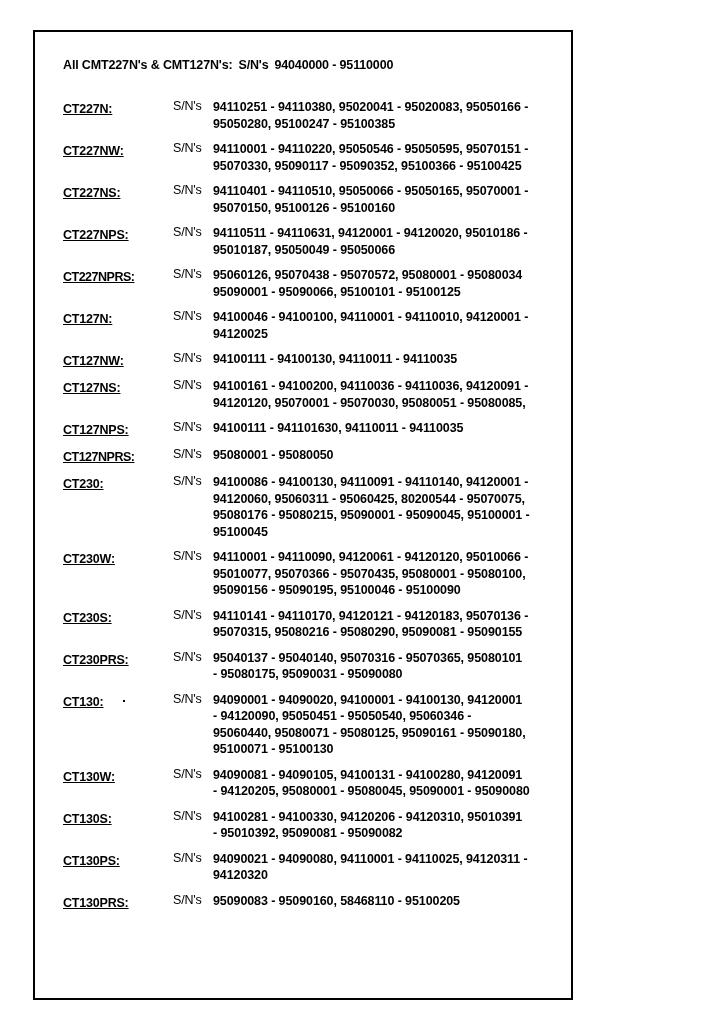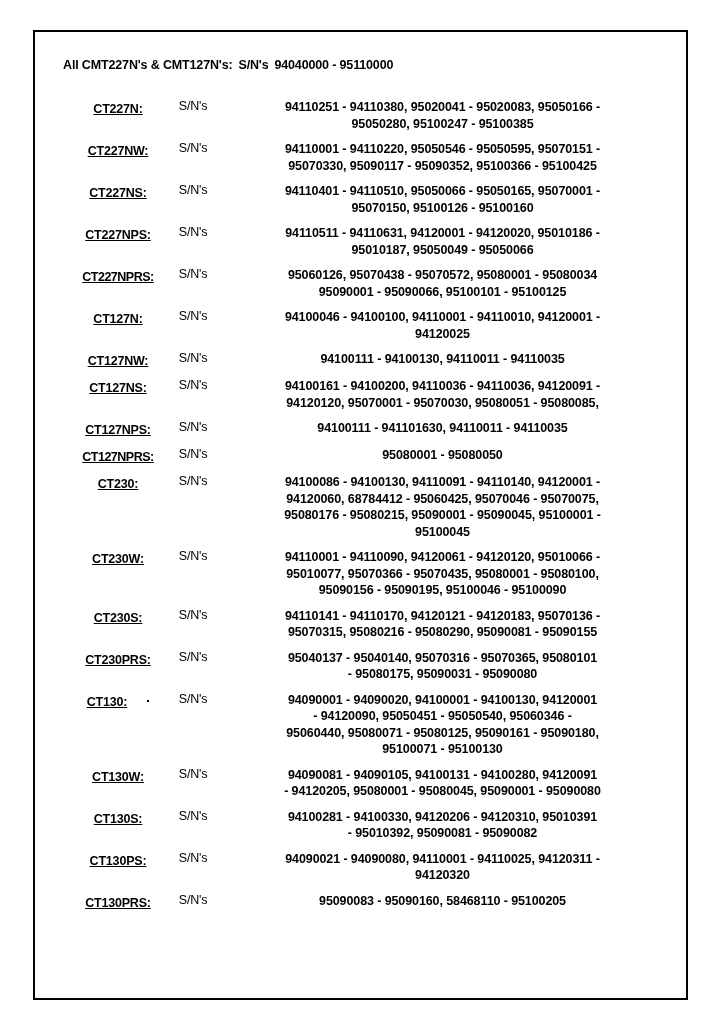--- a/index.html
+++ b/index.html
@@ -13,21 +13,21 @@
     height: 1032px;
     font-family: "Liberation Sans", sans-serif;
     color: #000000;
     position: relative;
     overflow: hidden;
   }
   #page {
     position: absolute;
     left: 33px;
     top: 30px;
-    width: 655px;
+    width: 540px;
     height: 970px;
     border: 2px solid #000000;
     box-sizing: border-box;
     background: #ffffff;
   }
   #inner {
     position: absolute;
     left: 28px;
     top: 26px;
     right: 14px;
@@ -39,21 +39,20 @@
     white-space: nowrap;
     margin-bottom: 27px;
   }
   .heading .hd-title { margin-right: 6px; }
   .heading .hd-sn { margin-right: 6px; }
 
   .entry {
     display: flex;
     align-items: flex-start;
     margin-bottom: 9px;
-    text-align: center;
   }
   .entry.gap-top { margin-top: 4px; }
 
   .label-cell {
     flex: 0 0 110px;
     min-width: 110px;
     padding-top: 0px;
   }
   .label {
     font-size: 12.5px;
@@ -176,21 +175,21 @@
           <div class="sn-cell">S/N's</div>
           <div class="ranges-cell">
             <div class="range-line">95080001 - 95080050</div>
           </div>
         </div>
         <div class="entry gap-top">
           <div class="label-cell"><span class="label">CT230:</span></div>
           <div class="sn-cell">S/N's</div>
           <div class="ranges-cell">
             <div class="range-line">94100086 - 94100130,  94110091 - 94110140,  94120001 -</div>
-            <div class="range-line">94120060, 68784412 - 95060425,  95070046 - 95070075,</div>
+            <div class="range-line">94120060, 95060311 - 95060425,  80200544 - 95070075,</div>
             <div class="range-line">95080176 - 95080215, 95090001 - 95090045,  95100001 -</div>
             <div class="range-line">95100045</div>
           </div>
         </div>
         <div class="entry">
           <div class="label-cell"><span class="label">CT230W:</span></div>
           <div class="sn-cell">S/N's</div>
           <div class="ranges-cell">
             <div class="range-line">94110001 - 94110090,  94120061 - 94120120,  95010066 -</div>
             <div class="range-line">95010077, 95070366 - 95070435,  95080001 - 95080100,</div>

